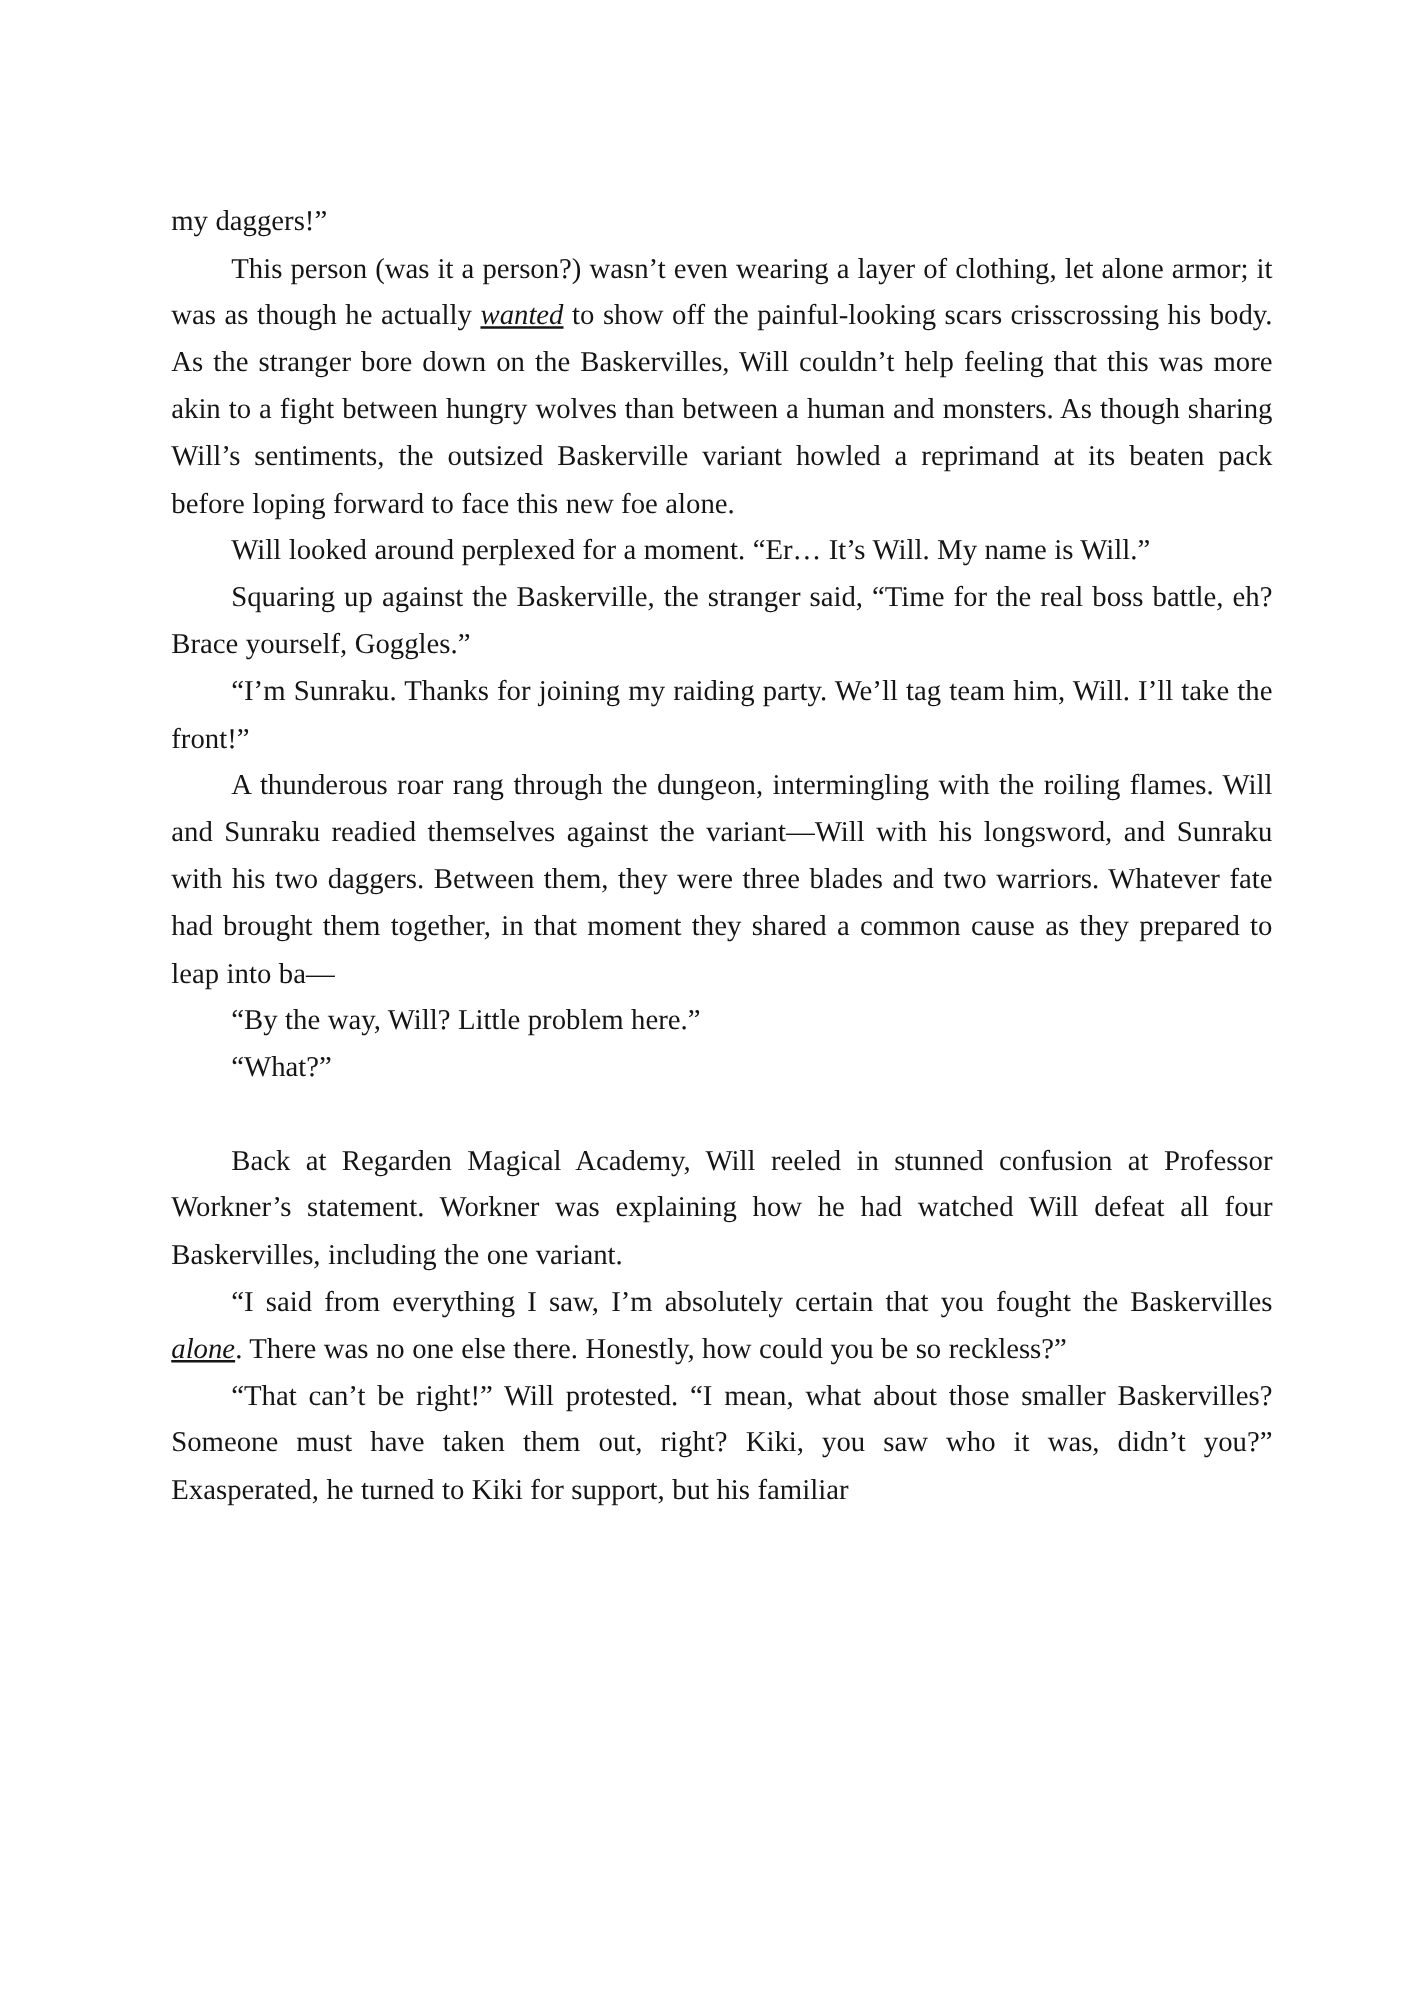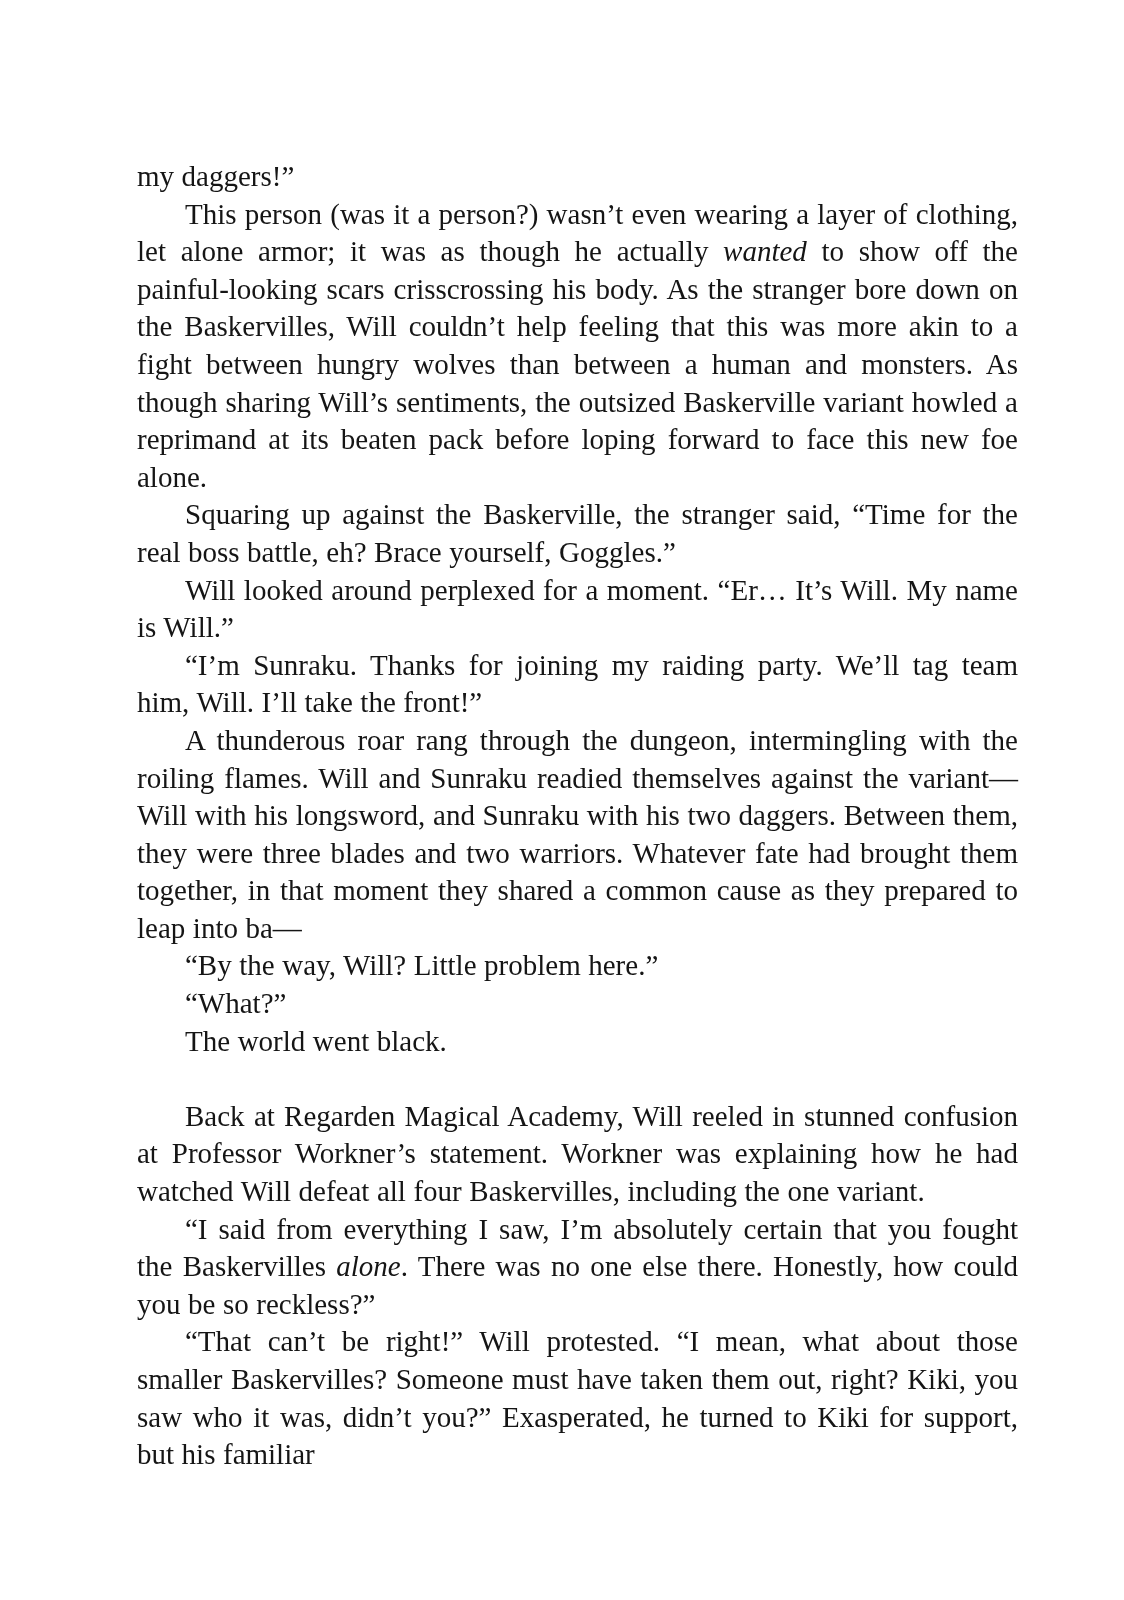--- a/index.html
+++ b/index.html
@@ -23,52 +23,52 @@
   }
   .text-block {
     position: absolute;
     left: 137px;
     top: 158px;
     width: 881px;
   }
   p.para {
     margin: 0;
     padding: 0;
-    font-size: 29px;
+    font-size: 23px;
     line-height: 37.6px;
     text-align: justify;
     text-justify: inter-word;
     text-indent: 48px;
     -webkit-hyphens: none;
     hyphens: none;
     word-spacing: 0.01em;
   }
   p.para.noindent {
     text-indent: 0;
   }
   
   .gap {
     height: 37.6px;
   }
   em {
     font-style: italic;
+    text-decoration: underline;
   }
 </style>
 </head>
 <body>
 
 <div class="page">
   <div class="text-block" id="text-block">
       <p class="para noindent"><span>my daggers!”</span></p>
       <p class="para"><span>This person (was it a person?) wasn’t even wearing a layer of clothing, let alone armor; it was as though he actually </span><em>wanted</em><span> to show off the painful-looking scars crisscrossing his body. As the stranger bore down on the Baskervilles, Will couldn’t help feeling that this was more akin to a fight between hungry wolves than between a human and monsters. As though sharing Will’s sentiments, the outsized Baskerville variant howled a reprimand at its beaten pack before loping forward to face this new foe alone.</span></p>
+      <p class="para"><span>Will looked around perplexed for a moment. “Er… It’s Will. My name is Will.”</span></p>
       <p class="para"><span>Squaring up against the Baskerville, the stranger said, “Time for the real boss battle, eh? Brace yourself, Goggles.”</span></p>
-      <p class="para"><span>Will looked around perplexed for a moment. “Er… It’s Will. My name is Will.”</span></p>
       <p class="para"><span>“I’m Sunraku. Thanks for joining my raiding party. We’ll tag team him, Will. I’ll take the front!”</span></p>
       <p class="para"><span>A thunderous roar rang through the dungeon, intermingling with the roiling flames. Will and Sunraku readied themselves against the variant—Will with his longsword, and Sunraku with his two daggers. Between them, they were three blades and two warriors. Whatever fate had brought them together, in that moment they shared a common cause as they prepared to leap into ba—</span></p>
       <p class="para"><span>“By the way, Will? Little problem here.”</span></p>
       <p class="para"><span>“What?”</span></p>
-      <p class="para"><span>The world went black.</span></p>
       <div class="gap"></div>
       <p class="para"><span>Back at Regarden Magical Academy, Will reeled in stunned confusion at Professor Workner’s statement. Workner was explaining how he had watched Will defeat all four Baskervilles, including the one variant.</span></p>
       <p class="para"><span>“I said from everything I saw, I’m absolutely certain that you fought the Baskervilles </span><em>alone</em><span>. There was no one else there. Honestly, how could you be so reckless?”</span></p>
       <p class="para"><span>“That can’t be right!” Will protested. “I mean, what about those smaller Baskervilles? Someone must have taken them out, right? Kiki, you saw who it was, didn’t you?” Exasperated, he turned to Kiki for support, but his familiar</span></p>
     </div>
 </div>
 
 </body></html>

